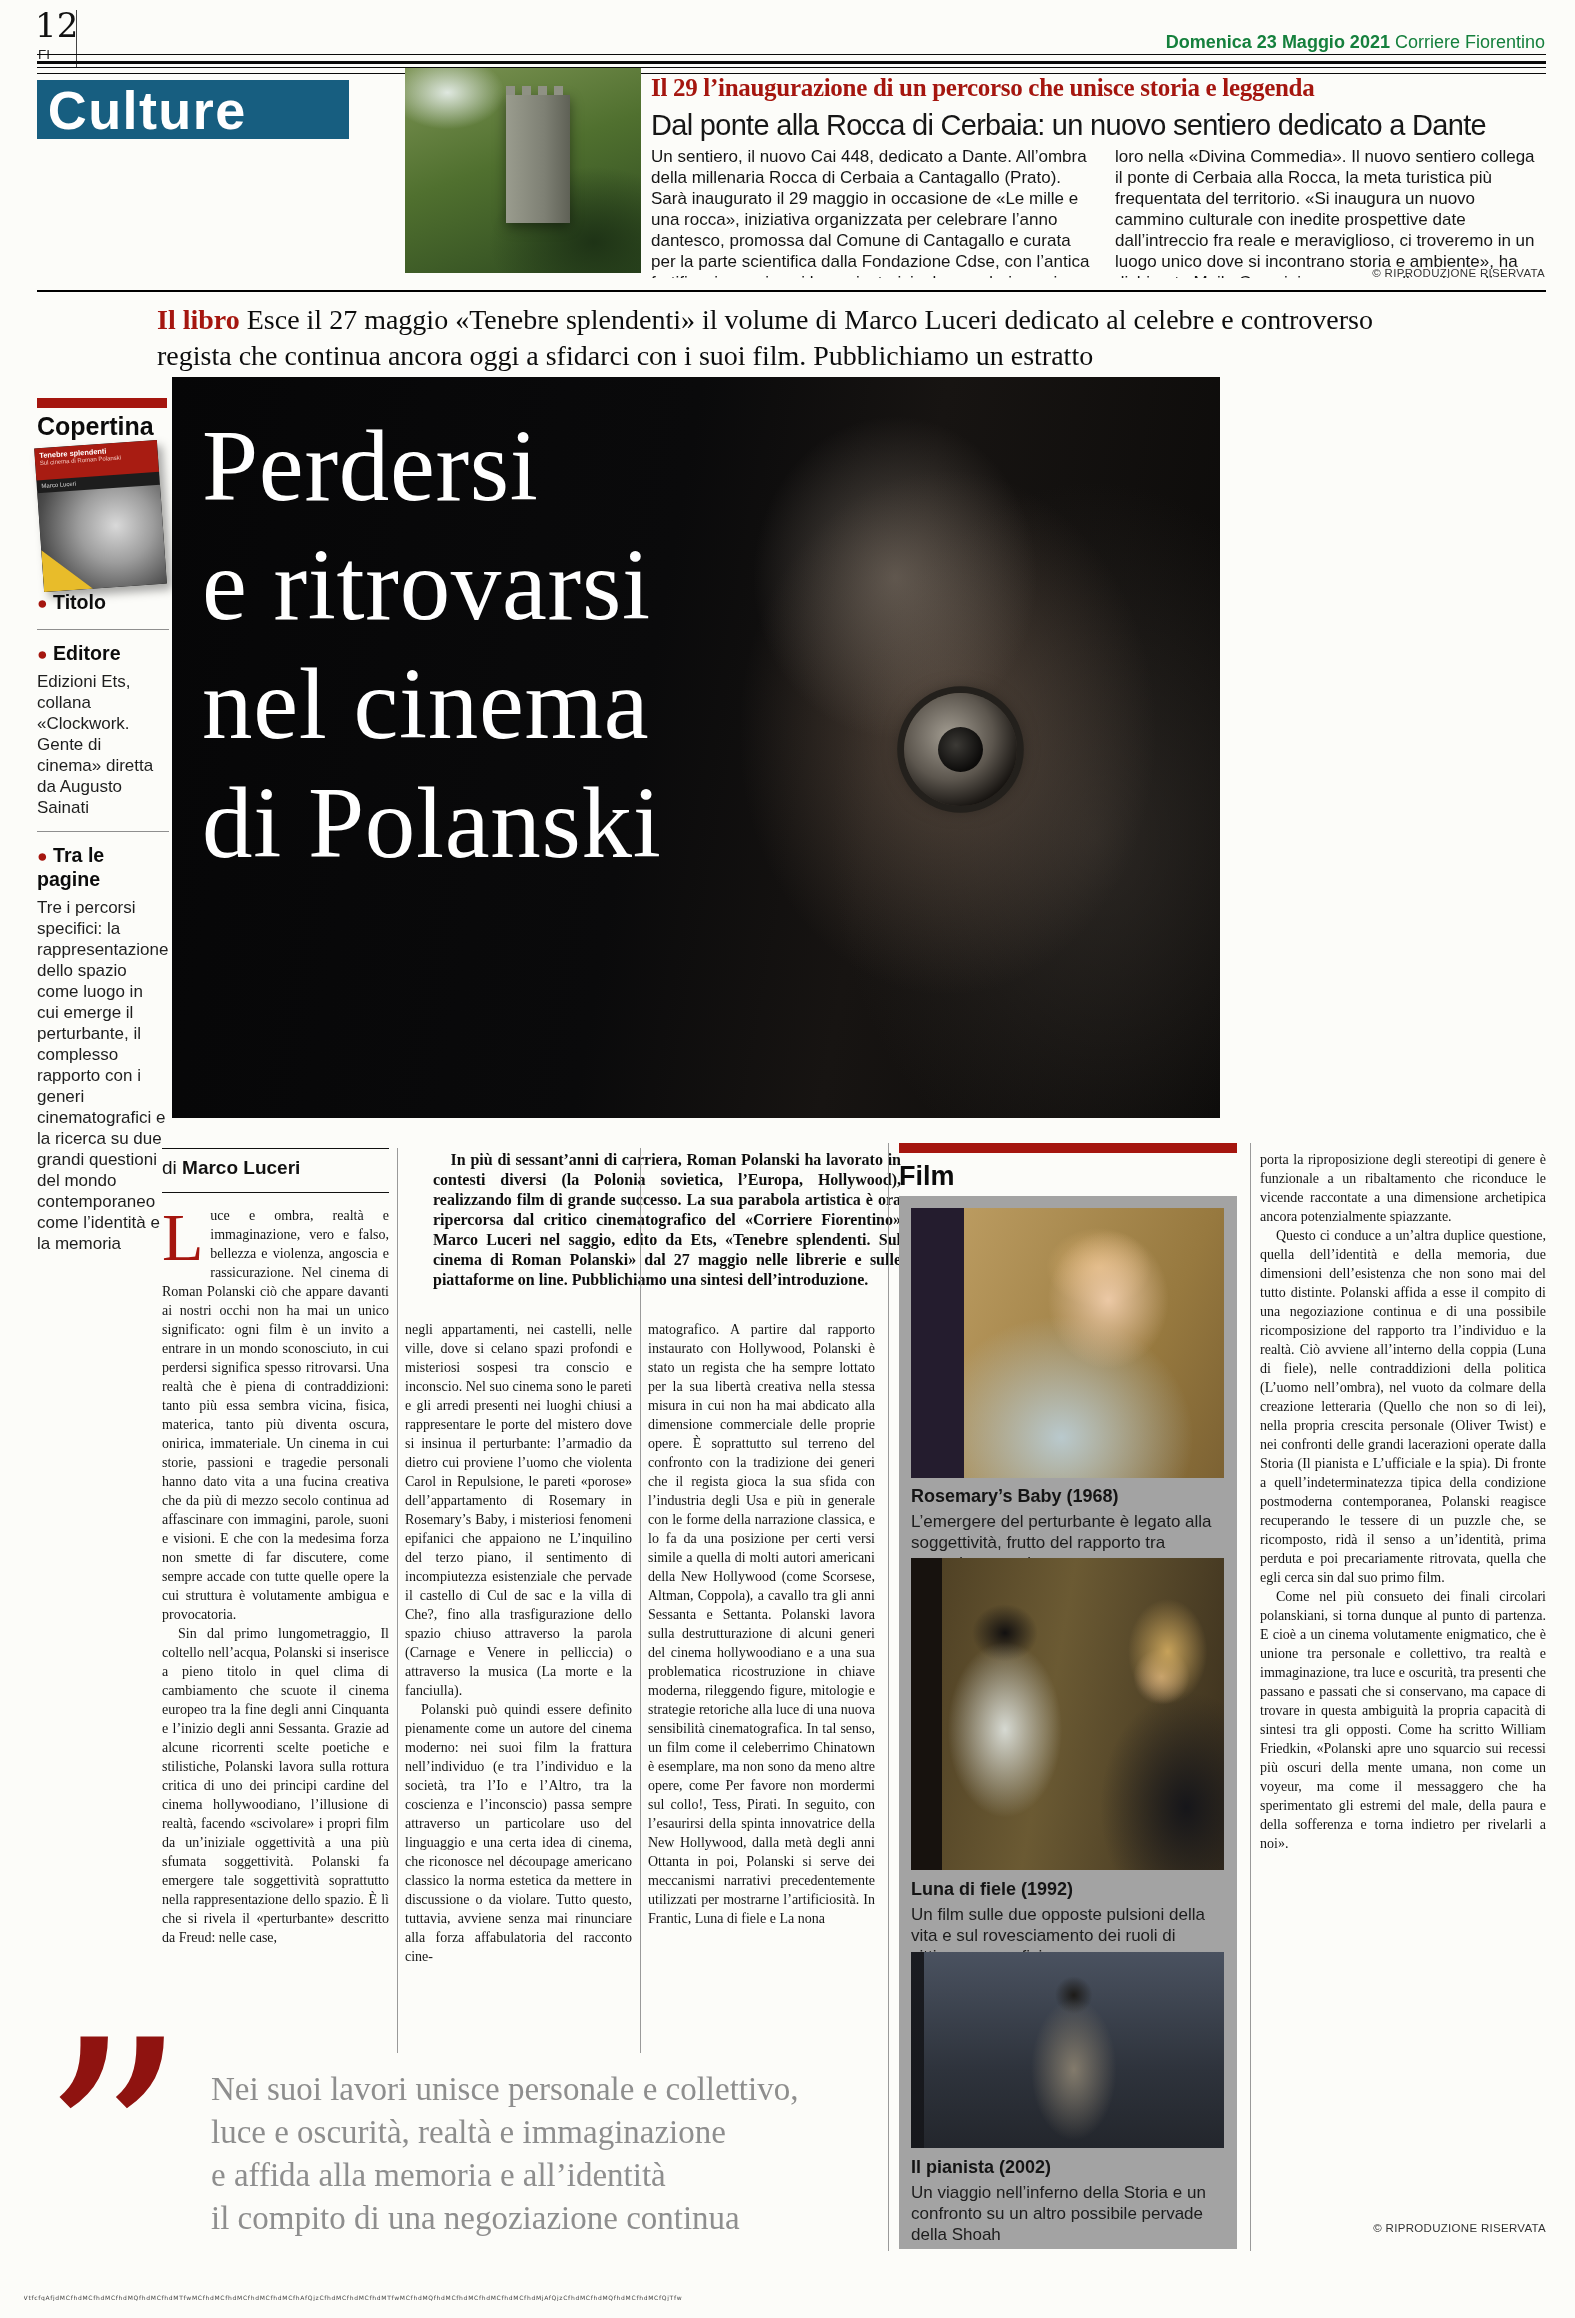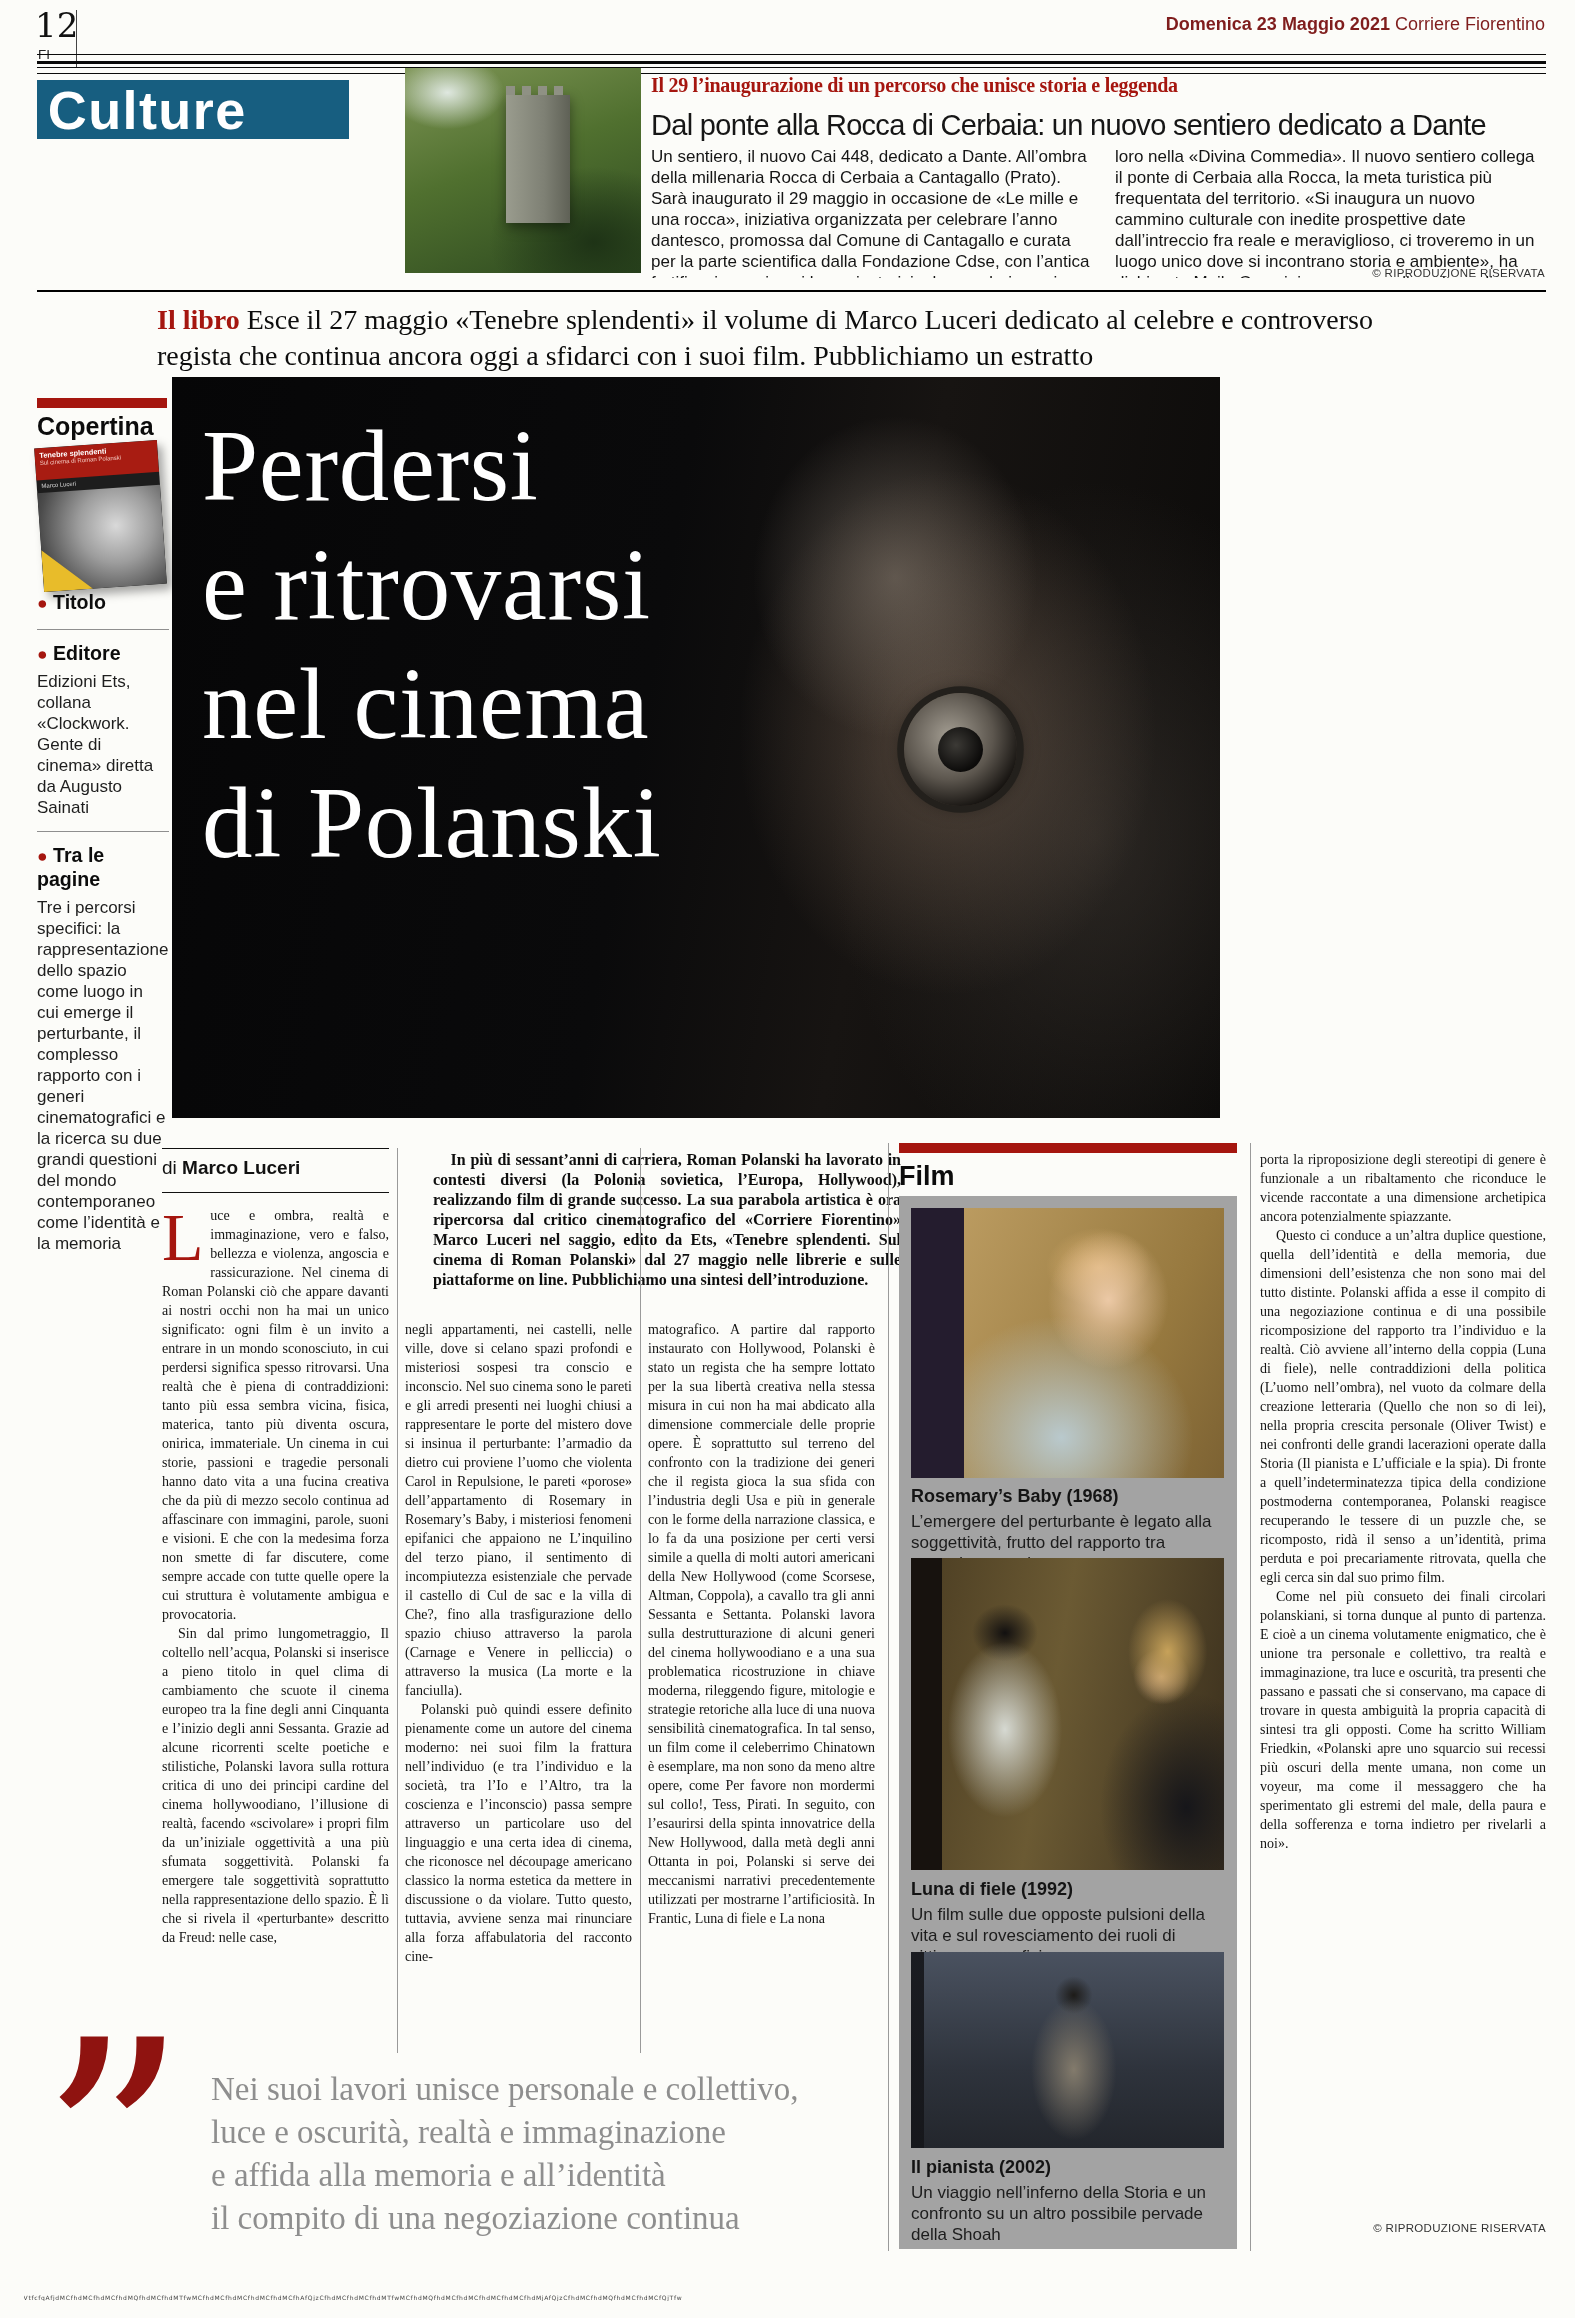--- a/index.html
+++ b/index.html
@@ -5,38 +5,38 @@
   html,body{margin:0;padding:0;background:#d8d8d4;}
   #page{position:relative;width:1575px;height:2319px;background:#fcfcf9;margin:0 auto;
         font-family:"Liberation Sans",sans-serif;color:#111;overflow:hidden;}
   .abs{position:absolute;}
   .serif{font-family:"Liberation Serif","DejaVu Serif",serif;}
 
   
   .pagenum{left:35px;top:5.4px;font-family:"DejaVu Serif",serif;font-size:34px;color:#111;}
   .edition{left:38px;top:47px;font-size:13.5px;color:#222;}
   .hdr-v{left:76px;top:9.5px;width:0.7px;height:58px;background:#444;}
-  .dateline{right:30px;top:14px;font-size:18px;color:#7f1d1d;margin-left:17px;}
+  .dateline{right:30px;top:32px;font-size:18px;color:#15803d;margin-left:17px;}
   .dateline b{font-weight:bold;}
   .hr{left:37px;width:1509px;background:#0a0a0a;}
   .hr1{top:54px;height:1.4px;} .hr2{top:61px;height:2.7px;} .hr3{top:67px;height:1.4px;} .hr4{top:73px;height:1.4px;}
 
   
   .culture{left:37px;top:80px;width:312px;height:59px;background:#175e80;color:#fff;
            font-weight:bold;font-size:54px;line-height:61px;padding-left:10.8px;letter-spacing:1.4px;box-sizing:border-box;}
   .dantephoto{left:405px;top:68px;width:236px;height:205px;overflow:hidden;
     background:
       radial-gradient(ellipse 95px 61px at 18% 12%, #dfe8e0 0%, rgba(223,232,224,0) 60%),
       radial-gradient(ellipse 149px 108px at 80% 85%, #1e3316 0%, rgba(30,51,22,0) 70%),
       linear-gradient(160deg,#7d9454 0%,#50702f 45%,#2c481f 100%);}
   .tower{left:101px;top:27px;width:64px;height:128px;background:linear-gradient(90deg,#9a9c8e,#7e8074 60%,#5f6156);
     box-shadow:0 4px 12px rgba(0,0,0,.45);}
   .tower:before{content:"";position:absolute;top:-9.5px;left:0;width:100%;height:9.5px;
     background:repeating-linear-gradient(90deg,#8f9184 0 9.5px,transparent 9.5px 16px);}
-  .kicker{left:651px;top:74px;width:898px;font-weight:bold;font-size:20px;color:#a5160f;letter-spacing:-0.3px;}
+  .kicker{left:651px;top:74px;width:898px;font-weight:bold;font-size:25px;color:#a5160f;letter-spacing:-0.3px;}
   .subhead{left:651px;top:109px;width:898px;font-size:29px;color:#161616;letter-spacing:-0.7px;}
   .dcol{top:146px;height:132px;font-size:17px;line-height:21px;color:#151515;overflow:hidden;}
   .dcolA{left:651px;width:446px;} .dcolB{left:1115px;width:431px;}
   .dcopy{right:30px;top:267px;font-size:11.5px;color:#333;letter-spacing:0.3px;}
 
   
   .blackrule{left:37px;top:290px;width:1509px;height:2px;background:#000;}
   .strap{left:157px;top:302px;width:1257px;font-size:28px;line-height:36px;color:#0d0d0d;}
   .strap .lbl{color:#a5160f;font-weight:bold;}
 

